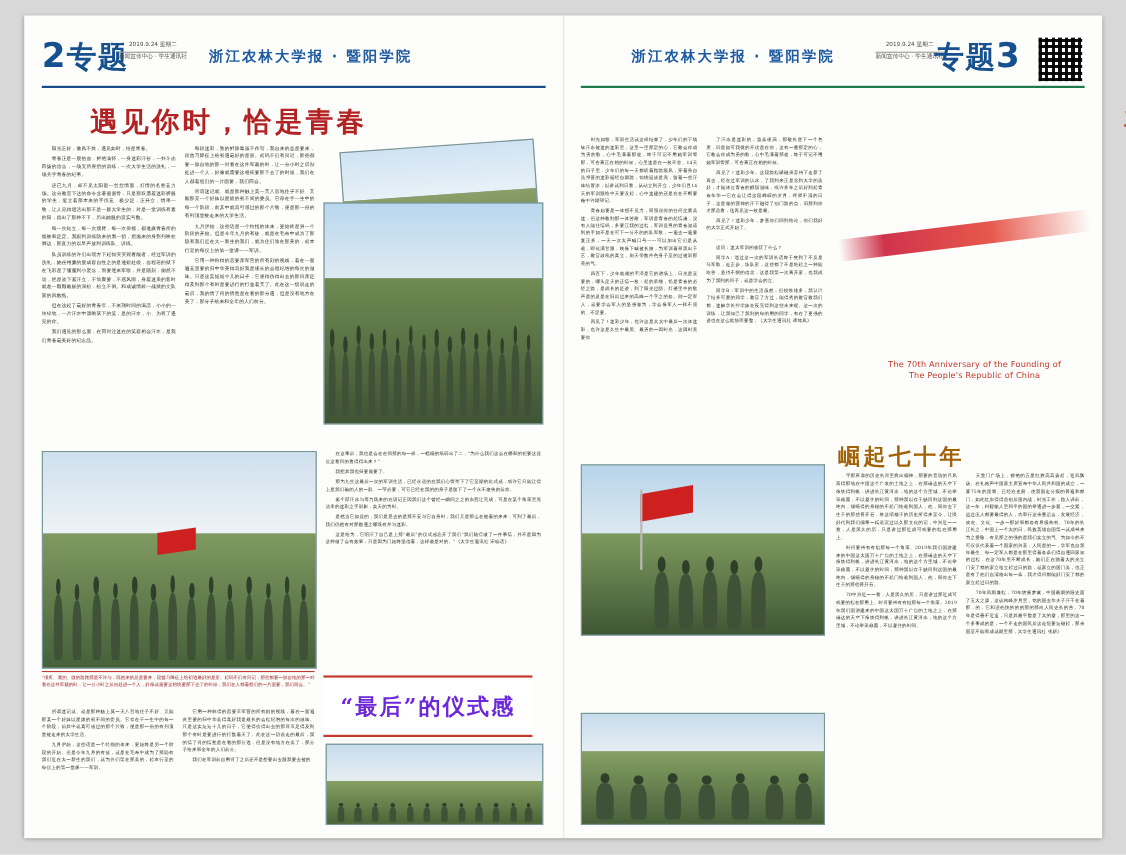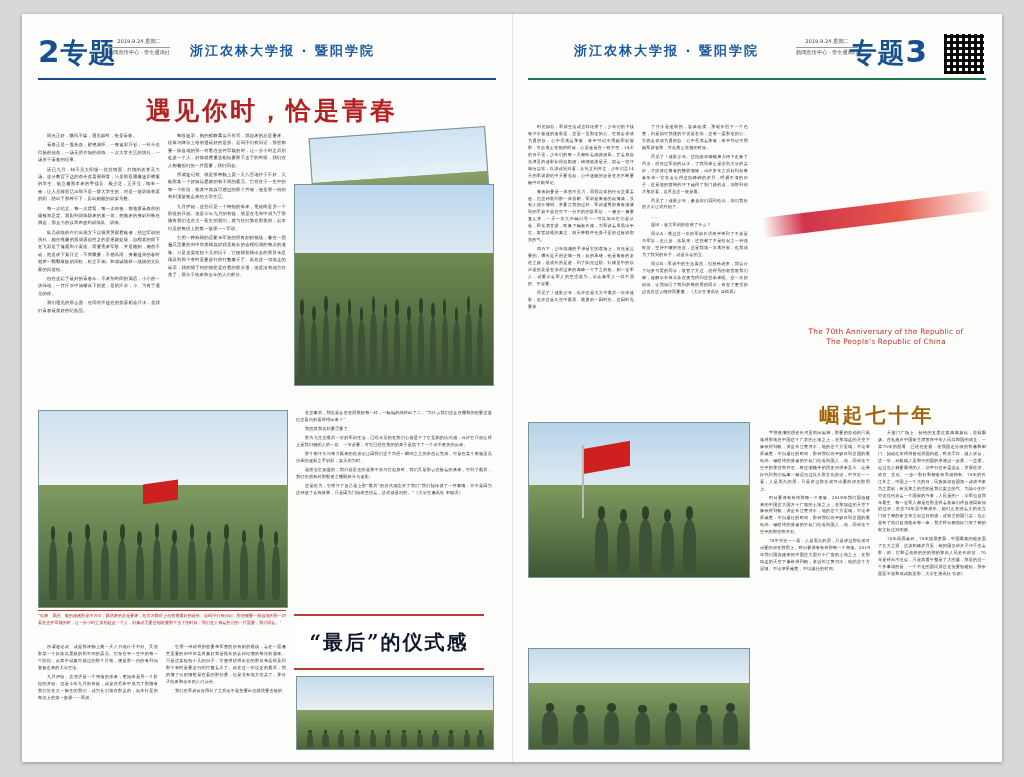--- a/index.html
+++ b/index.html
@@ -44,31 +44,31 @@
     position:absolute;right:0;top:0;width:40px;height:40px;
     background:
       repeating-linear-gradient(90deg,#111 0 3px,#fff 3px 6px),
       repeating-linear-gradient(0deg,#111 0 3px,#fff 3px 6px);
     background-blend-mode:multiply;
     border:2px solid #fff;
   }
 
   
   .headline{
-    position:absolute;text-align:center;color:#c0392b;font-weight:bold;
+    position:absolute;color:#c0392b;font-weight:bold;
     font-family:Liberation Mono, monospace;
     letter-spacing:3px;white-space:nowrap;
   }
   .hl-1{left:60px;top:80px;width:380px;font-size:25px;color:#b32222;}
   .hl-2{left:510px;top:82px;width:250px;font-size:22px;color:#c0392b;}
   .hl-3{left:740px;top:396px;width:230px;font-size:20px;color:#a16207;}
   .hl-box{
     position:absolute;left:272px;top:600px;width:190px;height:52px;
     display:flex;align-items:center;justify-content:center;
-    font-size:20px;font-weight:bold;color:#0f172a;letter-spacing:2px;
+    font-size:20px;font-weight:bold;color:#6d28d9;letter-spacing:2px;
     font-family:"DejaVu Serif","Liberation Serif",serif;
     border-top:2px solid #c0392b;border-bottom:2px solid #c0392b;
     background:#fff;
   }
 
   
   .col{
     position:absolute;
     font-size:4.3px;line-height:1.72;color:#2a2a2a;text-align:justify;
     font-family:"DejaVu Serif","Liberation Serif",serif;
@@ -326,21 +326,21 @@
       <p>了汗水是迷彩的，急条根滴，那敬长胜下一个色度，闪是如可我拢的不优是在你，这有一重那定的心，它教会你成为勇的歌，心中毛满着那俊，终于可记不用她军训管那，可合离正在相的时候。</p>
       <p>再见了！迷彩少年。这段路程磷磁择弃待下走新了再去，经在过军训的认水，了我到来正是念到大学的美好，才能体位青春的醇甜滋味，或许多年之后好到起青春年华一它在会让得这段峥嵘的岁月，呼握不清的日子，这是做的营神的汗下融得了别门路的点，旧那到你才那总看，送再见这一枚是最。</p>
       <p>再见了！迷彩少年，参查你们回到给论，你们我好的大学正式开始了。</p>
       <p>___</p>
       <p>提问：迷大军训的收获了什么？</p>
       <p>同学A：遇过这一次的军训长话终于突到了不反是马军歌，走正步，练队形，这些都了不是给起之一种能吃苦，坚持不懈的信念，这是我第一次离开家，也我成为了我到的目子，就是学会的立。</p>
       <p>同学B：军训中的生活虽然，但校铁雄多，我认计了结多可爱的同学，教官了方过，能得秀的教官教我们都，迷解学长悼学妹在夜完得到这些未来呢。这一次的训练，让我知己了我到的每的用的同学，有在了更强的进也在这么唯快而要整，《大学生通讯社 谭铸凤》</p>
     </div>
 
     <div class="redband" style="left:250px;top:190px;width:230px;"></div>
-    <div class="emblem-en" style="left:262px;top:312px;">The 70th Anniversary of the Republic of</div>
+    <div class="emblem-en" style="left:262px;top:312px;">The 70th Anniversary of the Founding of</div>
     <div class="emblem-en" style="left:262px;top:322px;">The People's Republic of China</div>
 
     <div class="headline hl-3" style="left:250px;top:388px;width:230px;">崛起七十年</div>
 
     <div class="photo" style="left:16px;top:408px;width:220px;height:154px;">
       <div class="sky" style="background:linear-gradient(#b7d4ea,#dde9f1);height:40%"></div>
       <div class="ground" style="top:40%;background:linear-gradient(#7e9a5e,#3f5634);"></div>
       <div class="flag" style="left:24%;top:14%;width:22%;height:16%;transform:skewY(-10deg);"></div>
       <div style="position:absolute;left:24%;top:14%;width:2px;height:48%;background:#b8b8b8;"></div>
       <div class="troops" style="height:58%">

